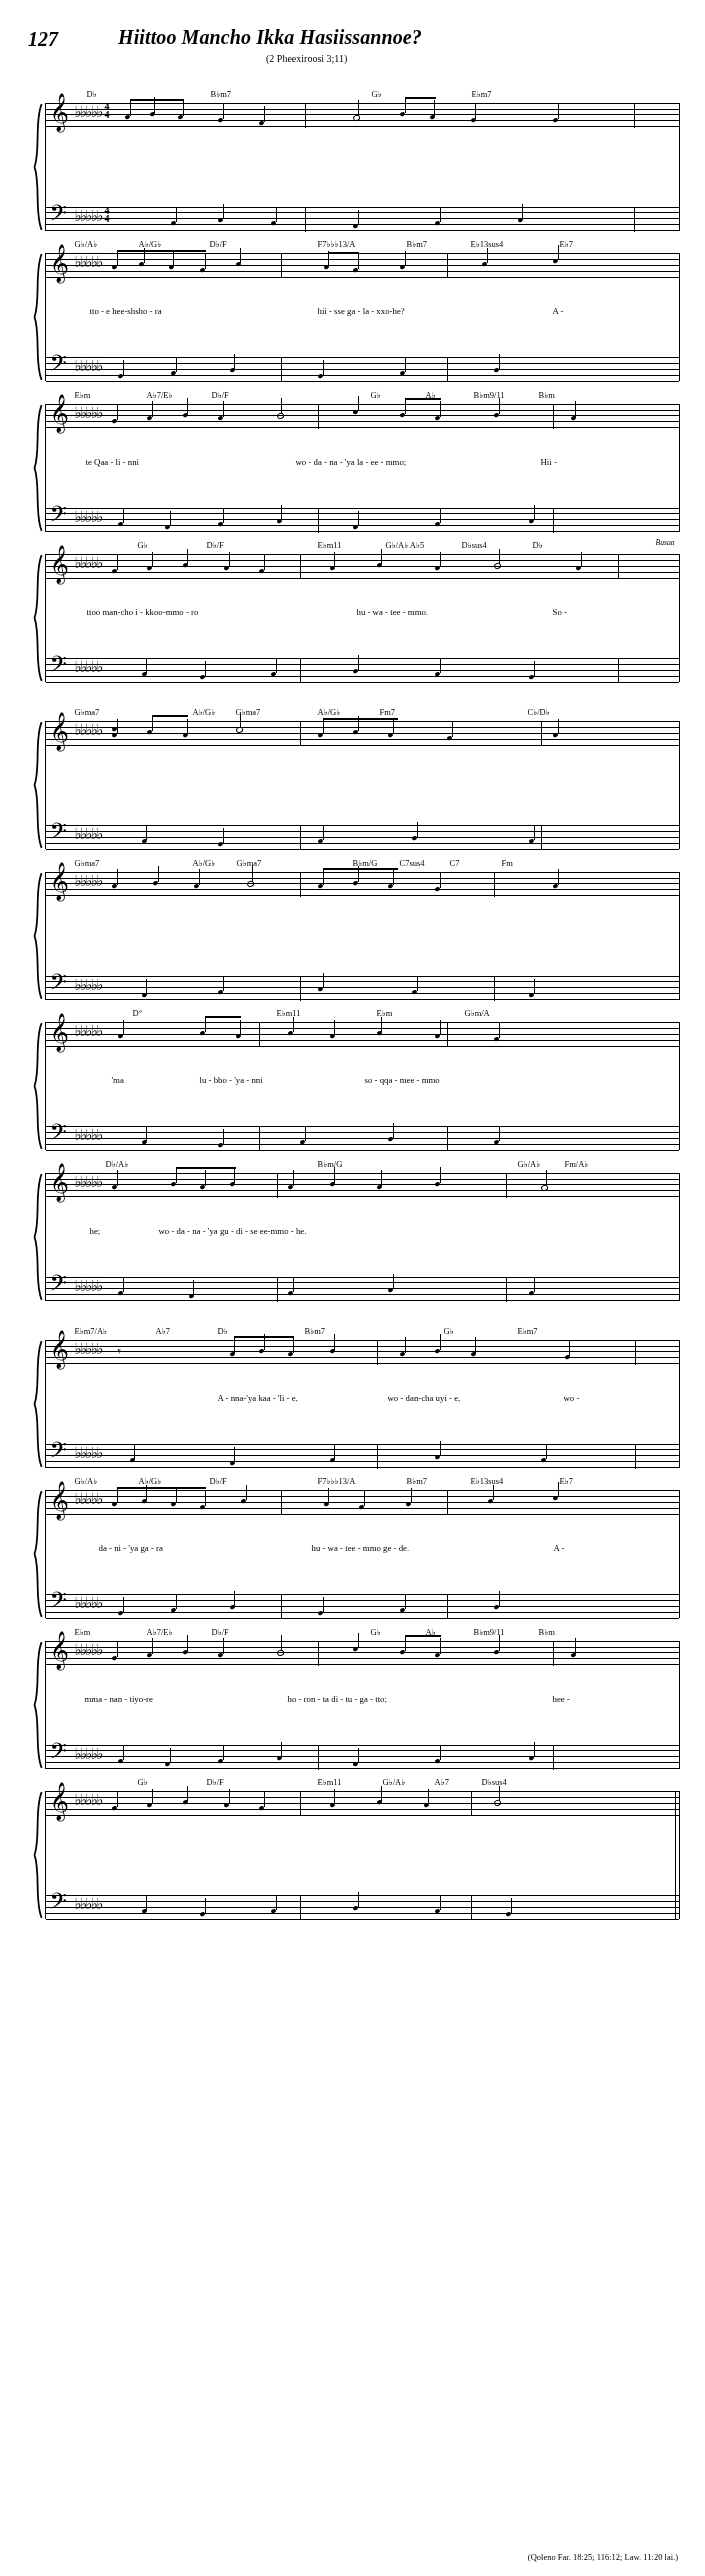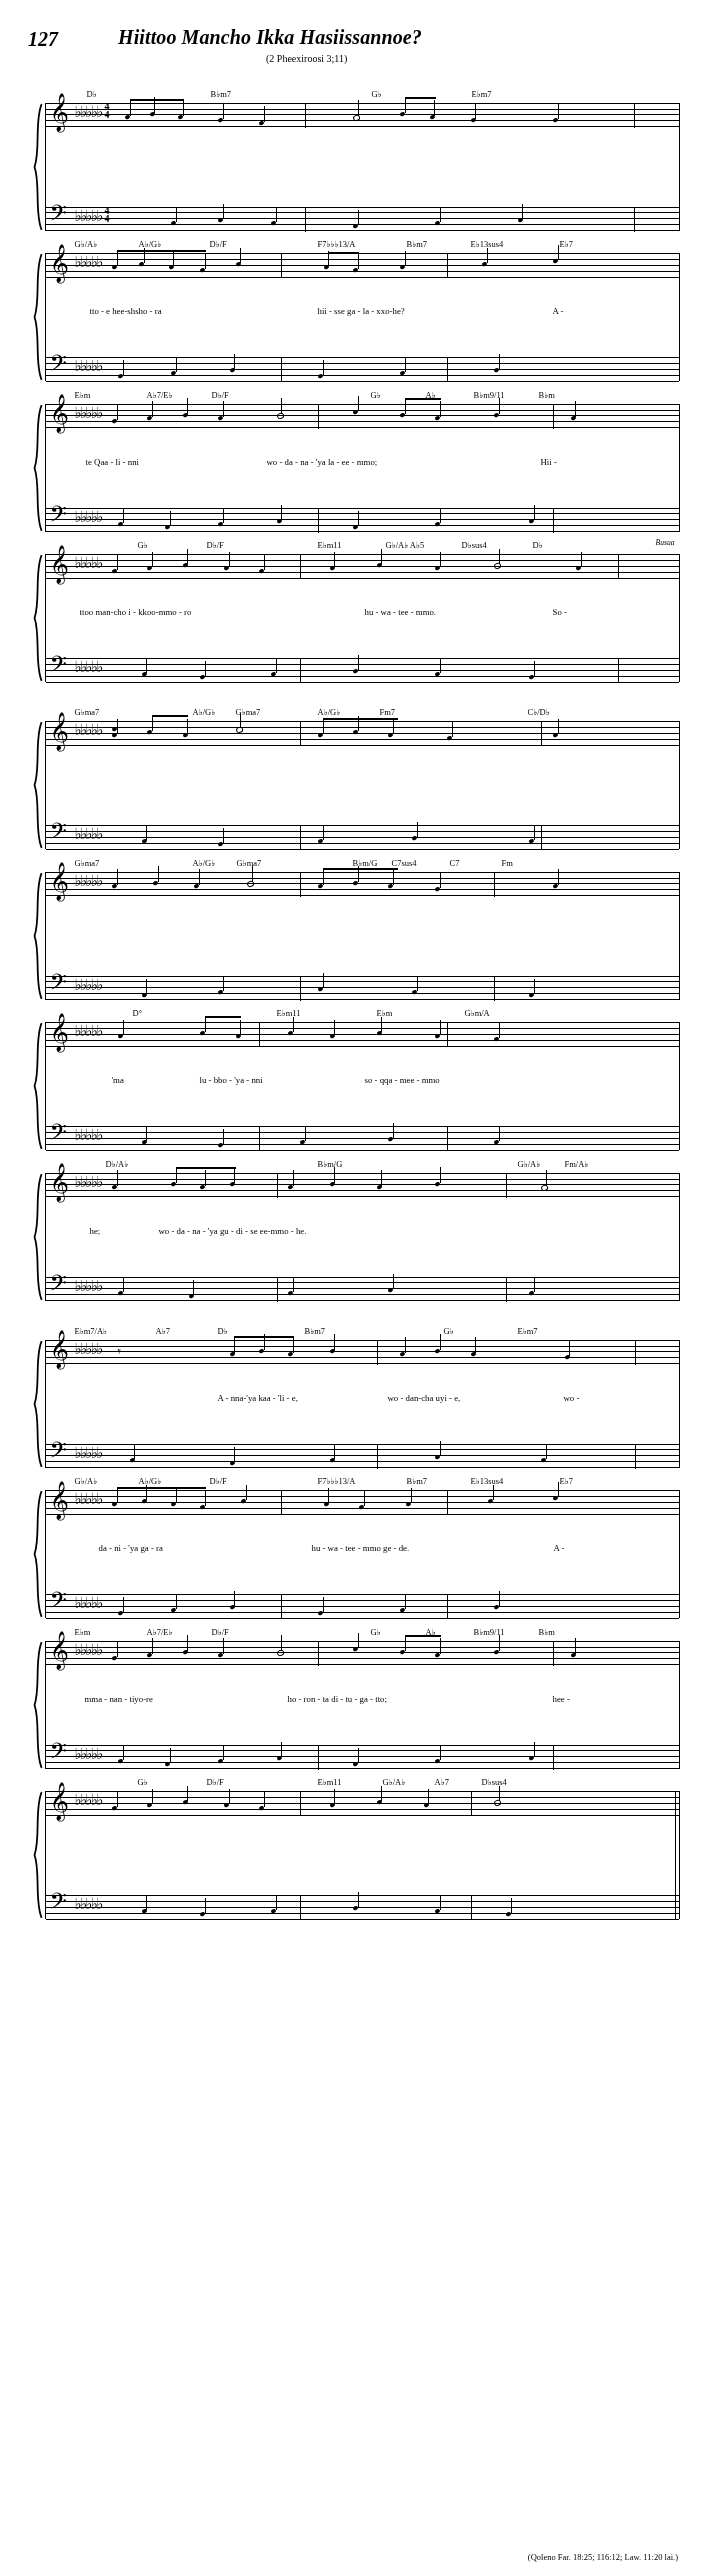--- a/index.html
+++ b/index.html
@@ -503,21 +503,21 @@
           <div class="stem" style="left:257px; top:109px;"></div>
         <div class="nh" style="left:329px; top:129px;"></div>
           <div class="stem" style="left:334px; top:115px;"></div>
         <div class="nh" style="left:411px; top:126px;"></div>
           <div class="stem" style="left:416px; top:112px;"></div>
         <div class="nh" style="left:505px; top:123px;"></div>
           <div class="stem" style="left:510px; top:109px;"></div>
 
         <div class="lyrics">
           <div class="lyric" style="left:62px">te  Qaa - li - nni</div>
-          <div class="lyric" style="left:243px">wo - da - na - 'ya  la - ee - mmo;</div>
+          <div class="lyric" style="left:272px">wo - da - na - 'ya  la - ee - mmo;</div>
           <div class="lyric" style="left:517px">Hii -</div>
         </div>
       </div>
     </div>
 
     <div class="system">
       <div class="staff-area">
         <svg class="brace" viewBox="0 0 22 218" preserveAspectRatio="none">
           <path d="M18 2 C6 30, 16 80, 6 109 C16 138, 6 188, 18 216" stroke="#000" stroke-width="3" fill="none"></path>
         </svg>
@@ -586,22 +586,22 @@
         <div class="nh" style="left:247px; top:126px;"></div>
           <div class="stem" style="left:252px; top:112px;"></div>
         <div class="nh" style="left:329px; top:123px;"></div>
           <div class="stem" style="left:334px; top:109px;"></div>
         <div class="nh" style="left:411px; top:126px;"></div>
           <div class="stem" style="left:416px; top:112px;"></div>
         <div class="nh" style="left:505px; top:129px;"></div>
           <div class="stem" style="left:510px; top:115px;"></div>
 
         <div class="lyrics">
-          <div class="lyric" style="left:56px">ttoo man-cho i - kkoo-mmo - ro</div>
-          <div class="lyric" style="left:341px">hu - wa - tee - mmo.</div>
+          <div class="lyric" style="left:63px">ttoo man-cho i - kkoo-mmo - ro</div>
+          <div class="lyric" style="left:333px">hu - wa - tee - mmo.</div>
           <div class="lyric" style="left:529px">So -</div>
         </div>
       </div>
     </div>
 
     <div class="system gap-before">
       <div class="staff-area">
         <svg class="brace" viewBox="0 0 22 218" preserveAspectRatio="none">
           <path d="M18 2 C6 30, 16 80, 6 109 C16 138, 6 188, 18 216" stroke="#000" stroke-width="3" fill="none"></path>
         </svg>
@@ -705,21 +705,21 @@
         <div class="barline" style="left:276px;"></div>
           <div class="barline lower" style="left:276px;"></div>
         <div class="barline" style="left:470px;"></div>
           <div class="barline lower" style="left:470px;"></div>
 
         <div class="chords">
           <div class="chord" style="left:51px">G♭ma7</div>
           <div class="chord" style="left:169px">A♭/G♭</div>
           <div class="chord" style="left:213px">G♭ma7</div>
           <div class="chord" style="left:329px">B♭m/G</div>
-          <div class="chord" style="left:368px">C7sus4</div>
+          <div class="chord" style="left:376px">C7sus4</div>
           <div class="chord" style="left:426px">C7</div>
           <div class="chord" style="left:478px">Fm</div>
         </div>
 
         <div class="nh" style="left:88px; top:20px;"></div>
           <div class="stem" style="left:93px; top:5.9px;"></div>
         <div class="nh" style="left:129px; top:17px;"></div>
           <div class="stem" style="left:134px; top:2.9px;"></div>
         <div class="nh" style="left:170px; top:20px;"></div>
           <div class="stem" style="left:175px; top:5.9px;"></div>

